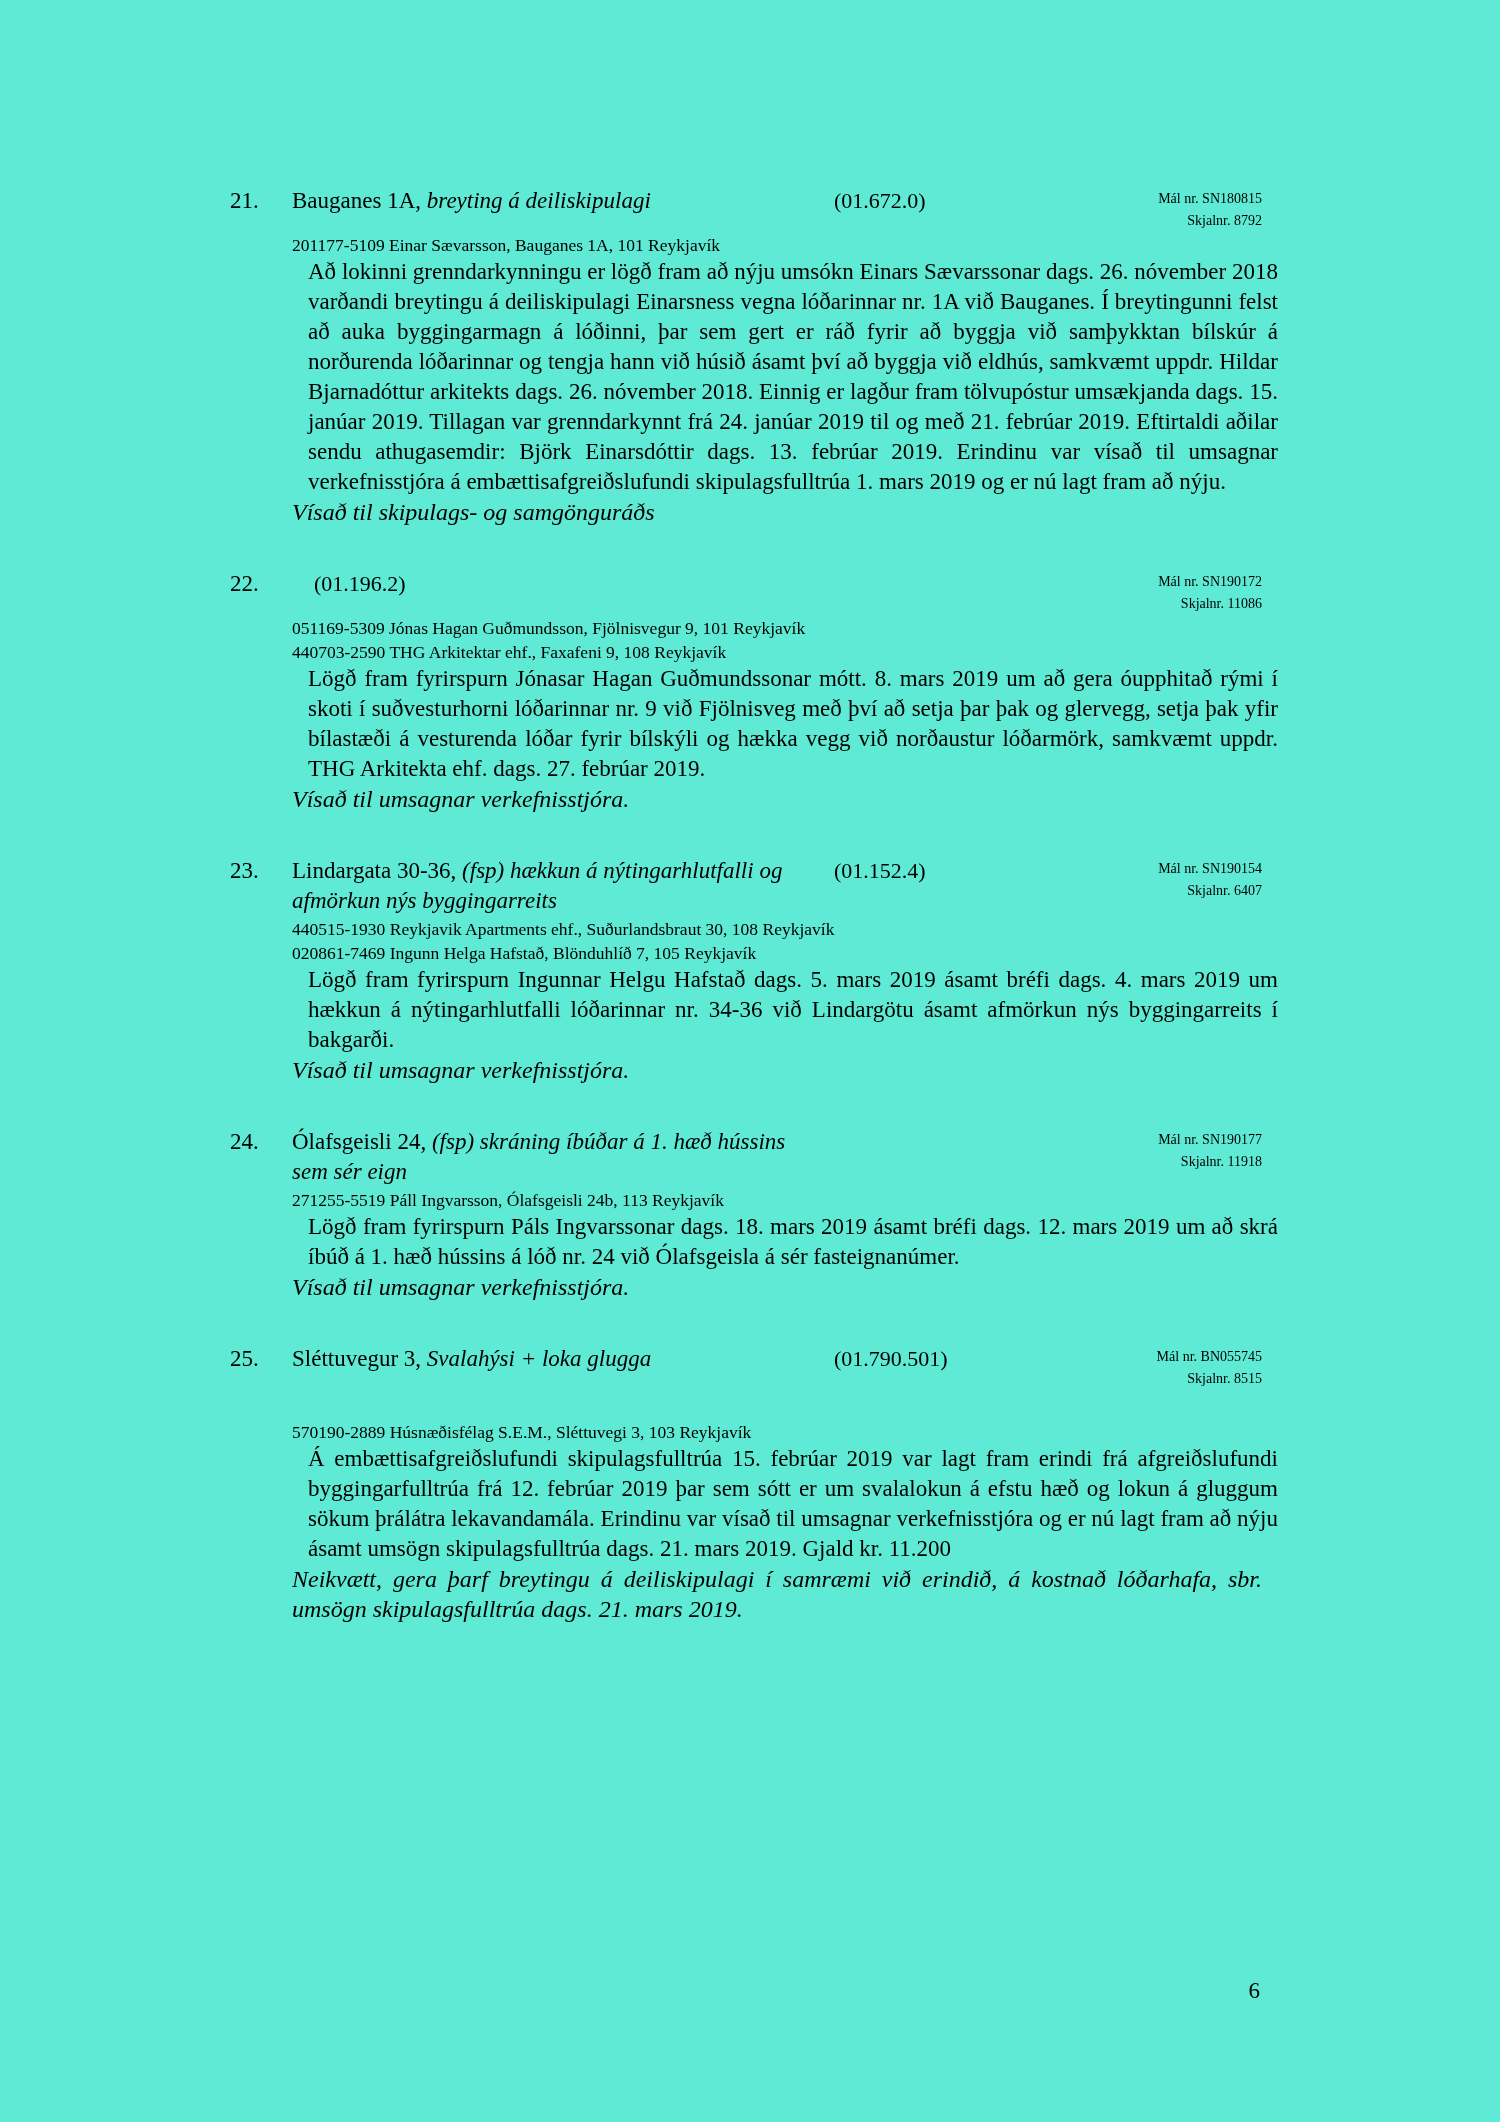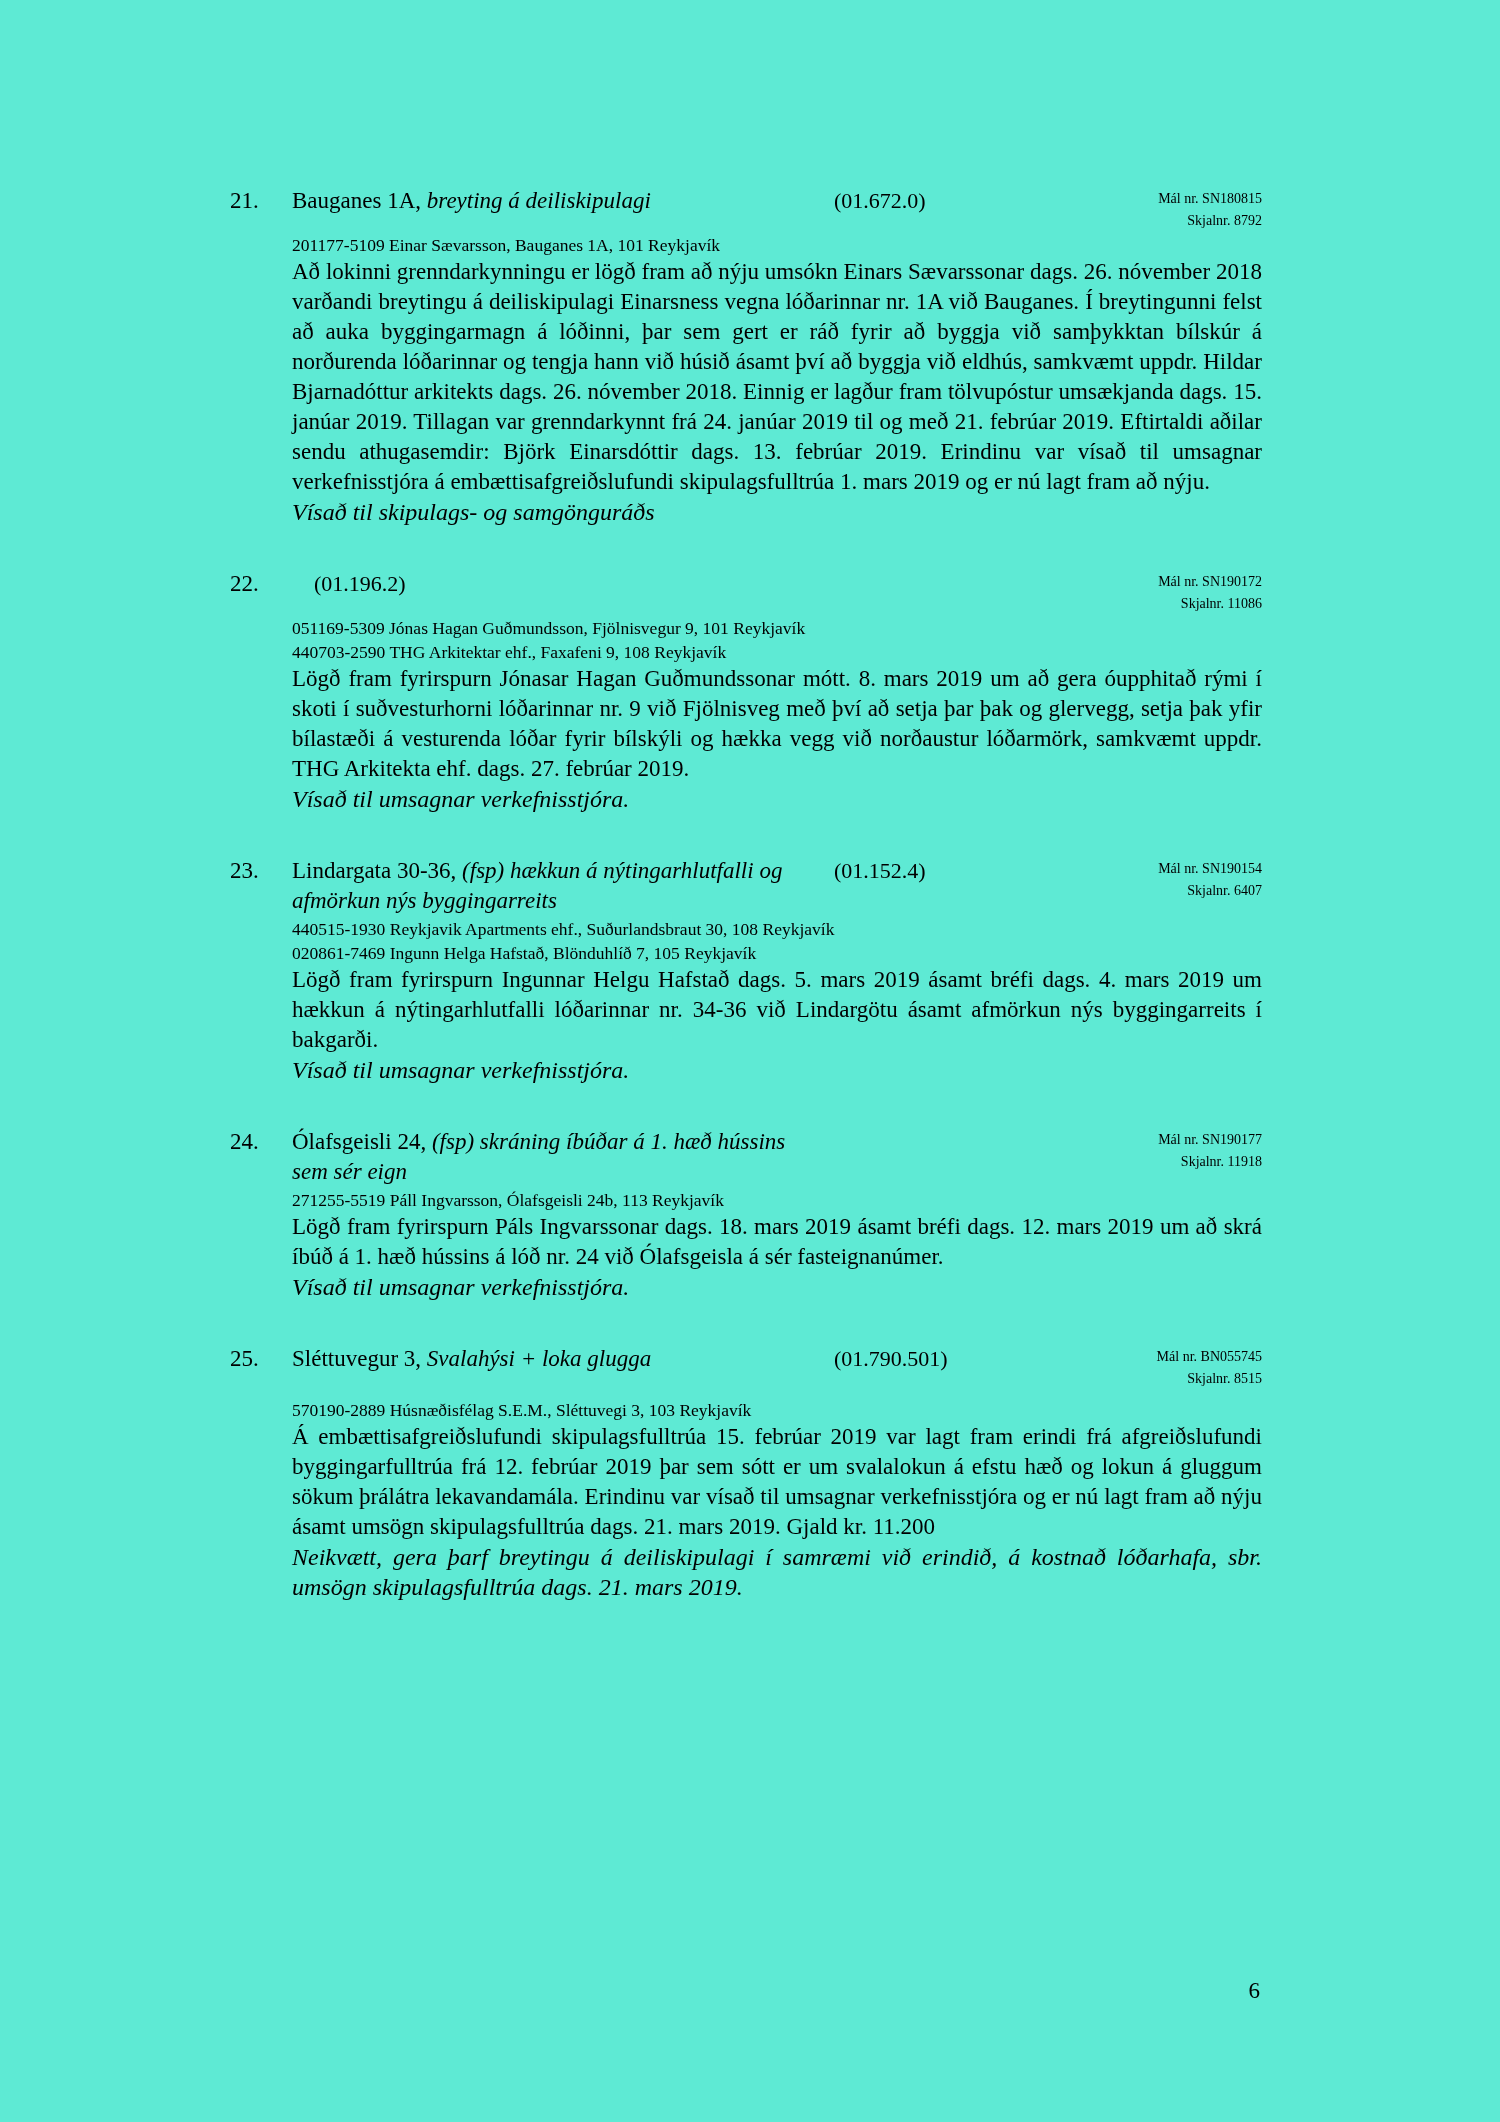--- a/index.html
+++ b/index.html
@@ -48,23 +48,23 @@
     font-size:14px;
     line-height:22px;
     padding-top:2px;
   }
   .parties {
     margin-left:62px;
     font-size:17.5px;
     line-height:24px;
     margin-top:1px;
   }
-  .parties.gap { margin-top:8px; }
+  .parties.gap { margin-top:30px; }
   .body-text {
-    margin-left:62px;
+    margin-left:78px;
     width:970px;
     font-size:23px;
     line-height:30px;
     text-align:justify;
   }
   .resolution {
     margin-left:62px;
     width:970px;
     font-size:24px;
     line-height:30px;

